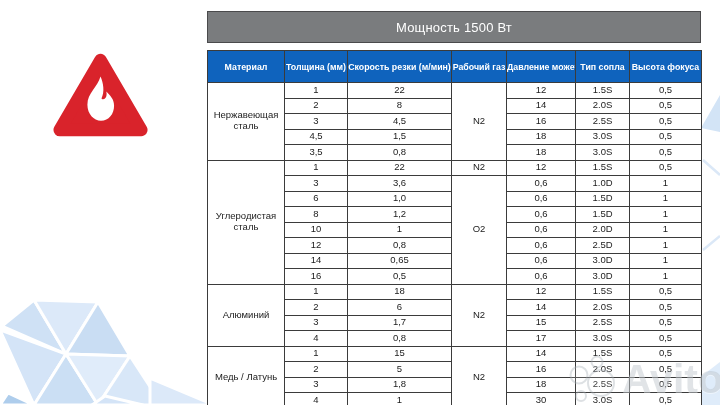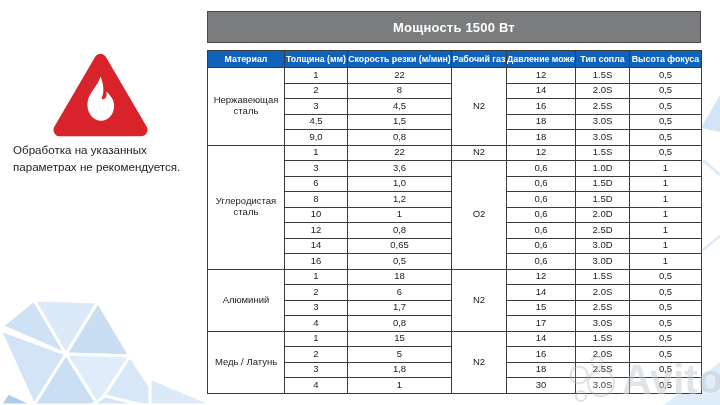--- a/index.html
+++ b/index.html
@@ -16,27 +16,27 @@
   .warn-text p{margin:0;}
   .warn-p1{text-align:justify;margin-bottom:13px !important;}
   .warn-p2{white-space:pre-line;}
   .seg-normal{font-weight:normal;color:#222;}
   .seg-bold{font-weight:bold;color:#1c1c1c;}
   .seg-red-bold{font-weight:bold;color:#e0262c;}
   
   .table-area{position:absolute;left:207px;top:11px;width:494px;z-index:1;}
   .title-bar{
     box-sizing:border-box;height:32px;background:#7a7c7e;border:1px solid #4a4a4c;
-    color:#fff;font-weight:bold;font-size:13px;letter-spacing:.2px;
+    color:#fff;font-weight:normal;font-size:13px;letter-spacing:.2px;
     display:flex;align-items:center;justify-content:center;margin-bottom:7px;
   }
   table.params{border-collapse:collapse;table-layout:fixed;width:494px;background:#fff;}
   table.params th{
     box-sizing:border-box;background:#0f63bd;color:#fff;font-weight:bold;font-size:8.8px;
-    height:17px;border:1px solid #3b3b3b;padding:0;white-space:nowrap;overflow:hidden;text-align:center;
+    height:32px;border:1px solid #3b3b3b;padding:0;white-space:nowrap;overflow:hidden;text-align:center;
   }
   table.params td{
     box-sizing:border-box;border:1px solid #3b3b3b;padding:0;text-align:center;vertical-align:middle;
     font-size:9.5px;color:#1b1b1b;height:15.5px;background:#fff;line-height:1.15;
   }
   td.material{font-size:9.5px;}
   td.red{color:#e23b44;}
   col.c1{width:77px;} col.c2{width:63px;} col.c3{width:104px;} col.c4{width:55px;}
   col.c5{width:69px;} col.c6{width:54px;} col.c7{width:72px;}
   
@@ -72,22 +72,20 @@
     <polygon points="664,405 720,362 720,405" fill="#dfecfa"></polygon>
   </svg>
 
   <svg class="warn-icon" viewBox="0 0 100 88" xmlns="http://www.w3.org/2000/svg">
     <path d="M50 8 L92 80 L8 80 Z" fill="#d9232b" stroke="#d9232b" stroke-width="13" stroke-linejoin="round"></path>
     <path d="M50 25 C47 36 36.5 42 36.5 54 C36.5 63.5 43 70.5 50.5 70.5 C58.5 70.5 64 63.5 64 55
              C64 48.5 60 44.5 56 40.5 C57.5 47.5 53 50 51 47.5 C54.5 41 53 31.5 50 25 Z" fill="#ffffff"></path>
   </svg>
 
   <div class="warn-text">
-    <p class="warn-p2">Обработка на указанных
-параметрах не рекомендуется.</p>
   </div>
 
   <div class="table-area">
     <div class="title-bar">Мощность 1500 Вт</div>
     <table class="params">
       <colgroup>
         <col class="c1">
           <col class="c2">
           <col class="c3">
           <col class="c4">
@@ -131,21 +129,21 @@
             <td>0,5</td>
           </tr>
           <tr>
             <td>4,5</td>
             <td>1,5</td>
             <td>18</td>
             <td>3.0S</td>
             <td>0,5</td>
           </tr>
           <tr>
-            <td class="red">9,0</td>
+            <td class="red">3,5</td>
             <td class="red">0,8</td>
             <td class="red">18</td>
             <td class="red">3.0S</td>
             <td class="red">0,5</td>
           </tr>
           <tr>
             <td class="material" rowspan="8">Углеродистая сталь</td>
             <td>1</td>
             <td>22</td>
             <td>N2</td>

